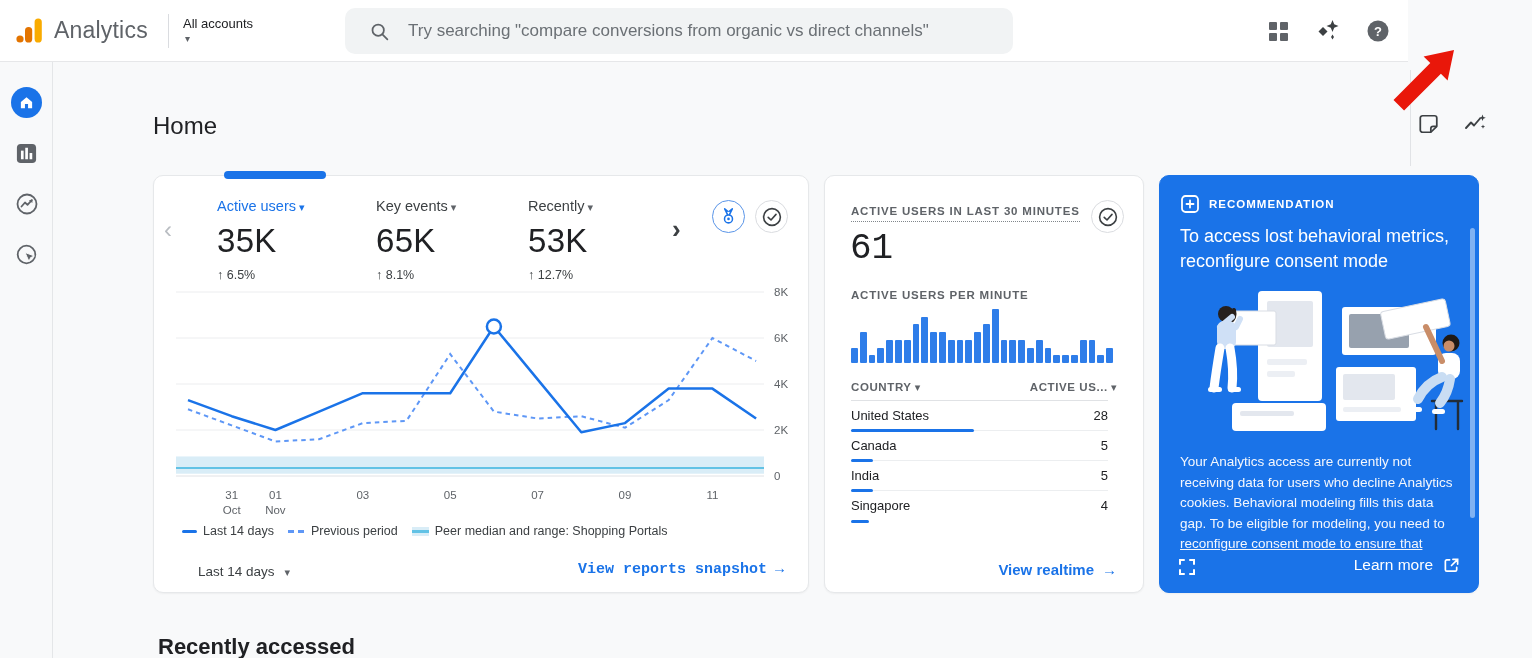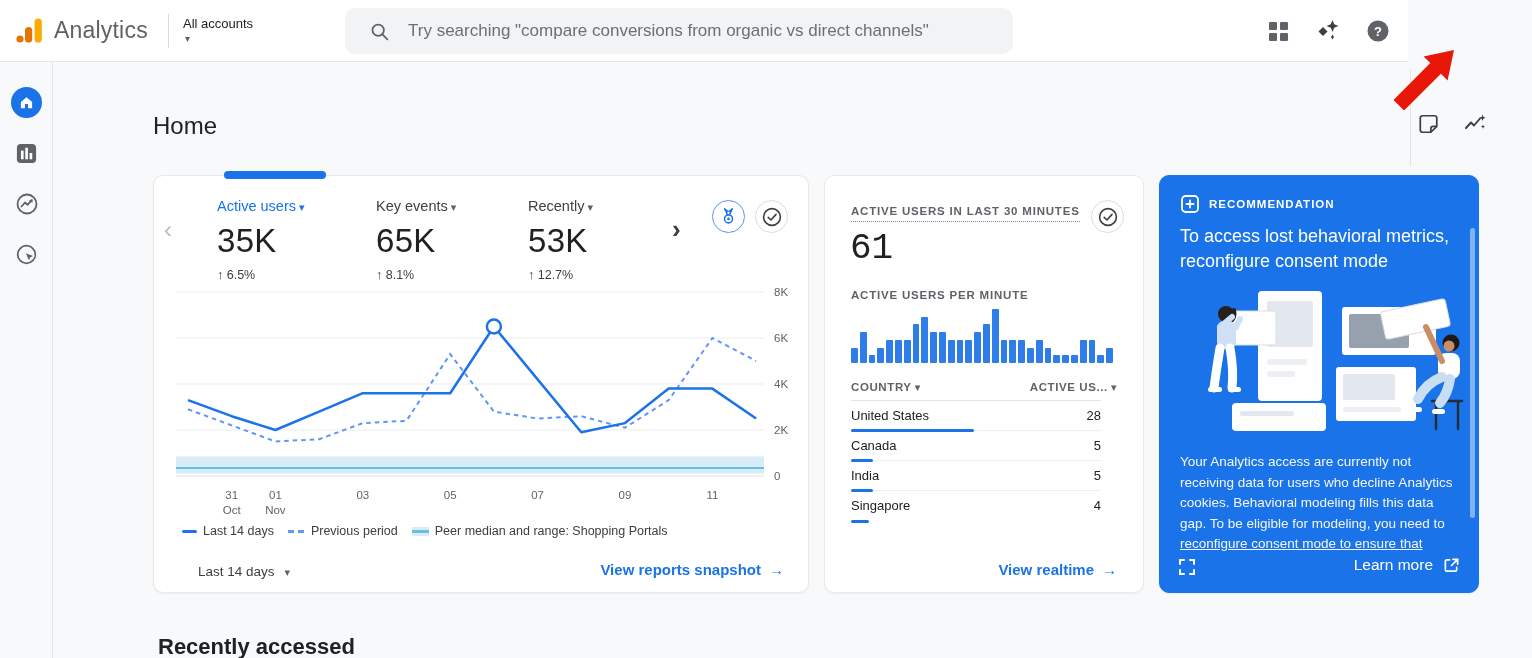--- a/index.html
+++ b/index.html
@@ -73,38 +73,38 @@
   .legend-item { display:flex; align-items:center; gap:6px; font-size:12.5px; color:#3c4043; }
   .sw-solid { width:15px; height:3px; background:#1a73e8; border-radius:2px; }
   .sw-dashed { width:17px; height:3px;
     background:repeating-linear-gradient(90deg,#5e97f6 0 6px,transparent 6px 10px); }
   .sw-band { width:17px; height:9px;
     background:linear-gradient(180deg,#d9edf7 0 3px,#62c2e5 3px 6px,#d9edf7 6px 9px); }
   .ov-footer { position:absolute; left:8px; right:0; top:380px; height:38px; }
   .range-select { position:absolute; left:36px; top:8px; font-size:13.5px; color:#3c4043; cursor:pointer; }
   .range-select .m-caret { margin-left:10px; }
   .snapshot-link { position:absolute; right:24px; top:5px; font-size:15px; color:#1a73e8;
-    font-weight:bold; cursor:pointer; background:transparent; border:0; font-family:Liberation Sans, sans-serif; }
+    font-weight:bold; cursor:pointer; background:transparent; border:0; font-family:Liberation Mono, monospace; }
   .link-arrow { margin-left:8px; font-weight:bold; }
 
   
   .rt-title { position:absolute; left:26px; top:29px; font-size:11.5px; letter-spacing:.8px;
     color:#5f6368; border-bottom:1px dotted #80868b; padding-bottom:4px; font-weight:bold; }
   .rt-check { position:absolute; left:266px; top:24px; width:33px; height:33px; border-radius:50%;
     border:1.5px solid #dadce0; background:#fff; display:flex; align-items:center; justify-content:center; }
   .rt-count { position:absolute; left:25px; top:52px; font-size:36px; color:#202124;font-family:Liberation Mono, monospace; }
   .rt-perminute { position:absolute; left:26px; top:113px; font-size:11.5px; letter-spacing:.8px;
     color:#5f6368; font-weight:bold; }
   .rt-bars { position:absolute; left:26px; top:133px; width:262px; height:54px;
     display:flex; align-items:flex-end; gap:2px; }
   .rt-bars .bar { flex:1 1 auto; background:#2e7de9; border-radius:1px; }
   .rt-table-head { position:absolute; left:26px; right:26px; top:205px; display:flex;
     justify-content:space-between; font-size:11.5px; color:#5f6368; letter-spacing:.6px; font-weight:bold; }
   .rt-table-head .m-caret { font-weight:normal; }
-  .rt-rows { position:absolute; left:26px; right:42px; top:224px; border-top:1px solid #e0e2e5; }
+  .rt-rows { position:absolute; left:26px; right:35px; top:224px; border-top:1px solid #e0e2e5; }
   .rt-row { position:relative; height:30px; border-bottom:1px solid #eceef0; }
   .rt-row:last-child { border-bottom:0; }
   .c-name { position:absolute; left:0; top:7px; font-size:13px; color:#202124; }
   .c-val { position:absolute; right:0; top:7px; font-size:13px; color:#202124; }
   .c-bar { position:absolute; left:0; bottom:-2px; height:3px; background:#1a73e8; border-radius:2px; }
   .rt-link { position:absolute; right:26px; top:385px; font-size:15px; color:#1a73e8;
     font-weight:bold; cursor:pointer; background:transparent; border:0; font-family:inherit; }
 
   
   .rec-head { position:absolute; left:20px; top:18px; display:flex; align-items:center; gap:9px; }

